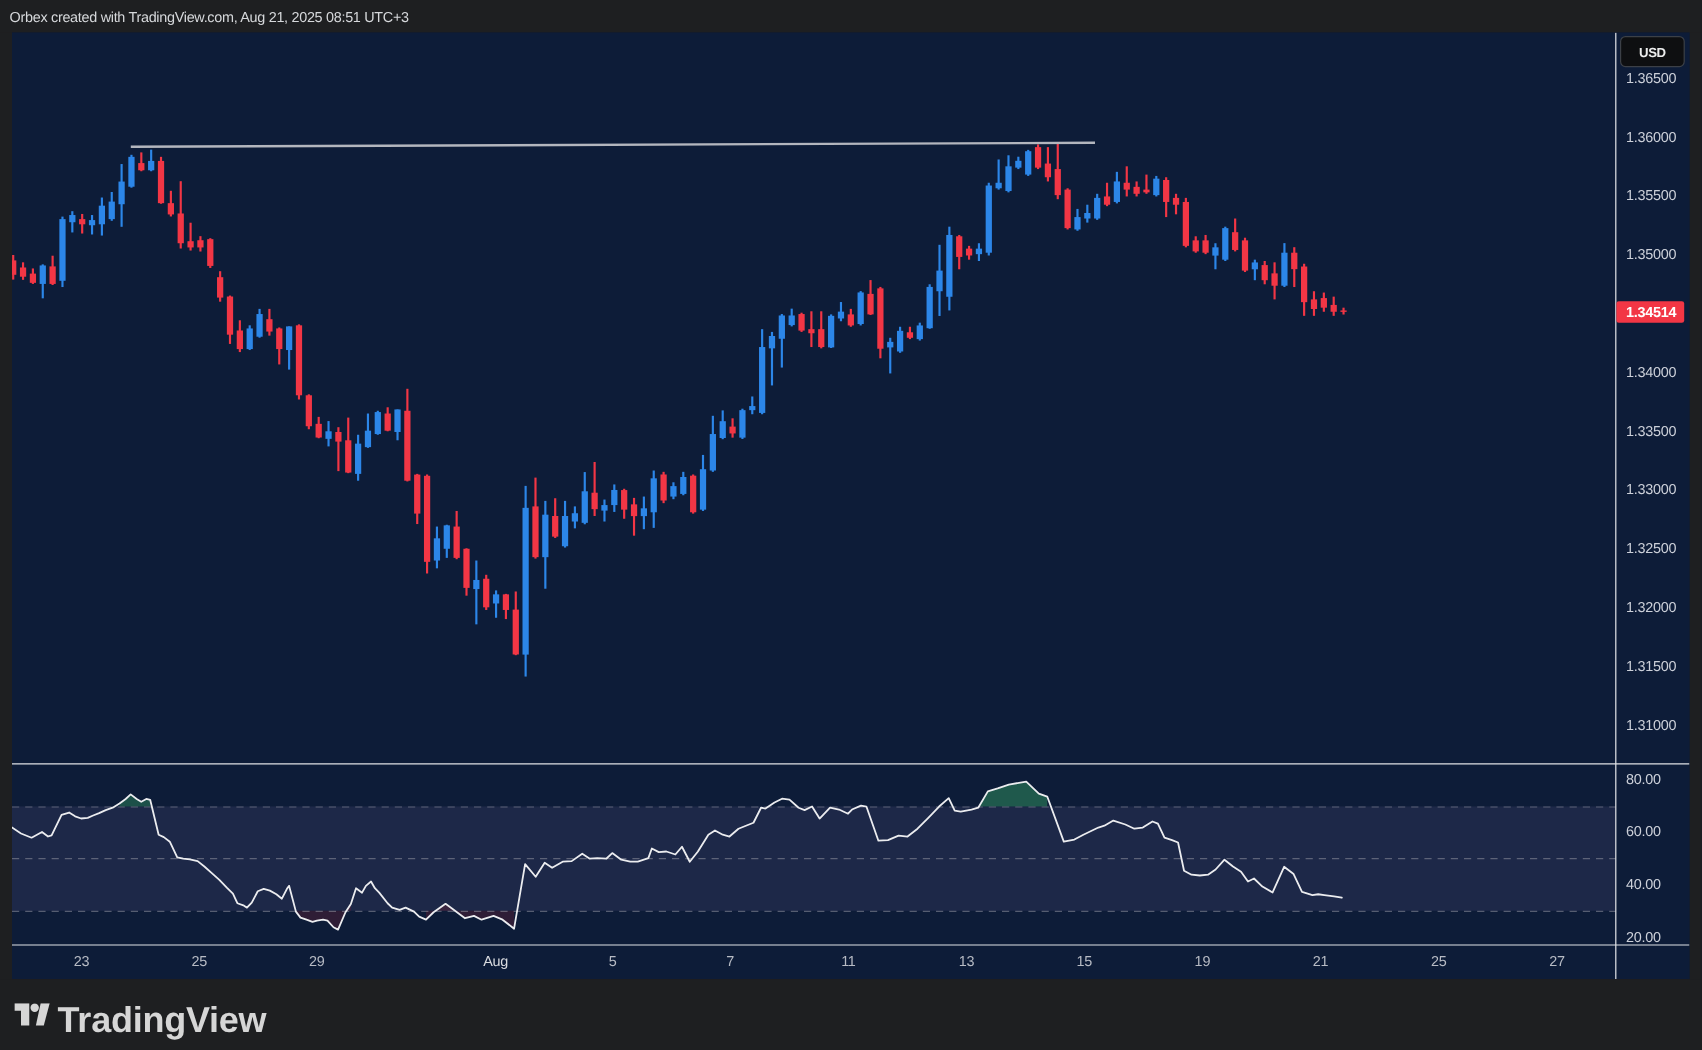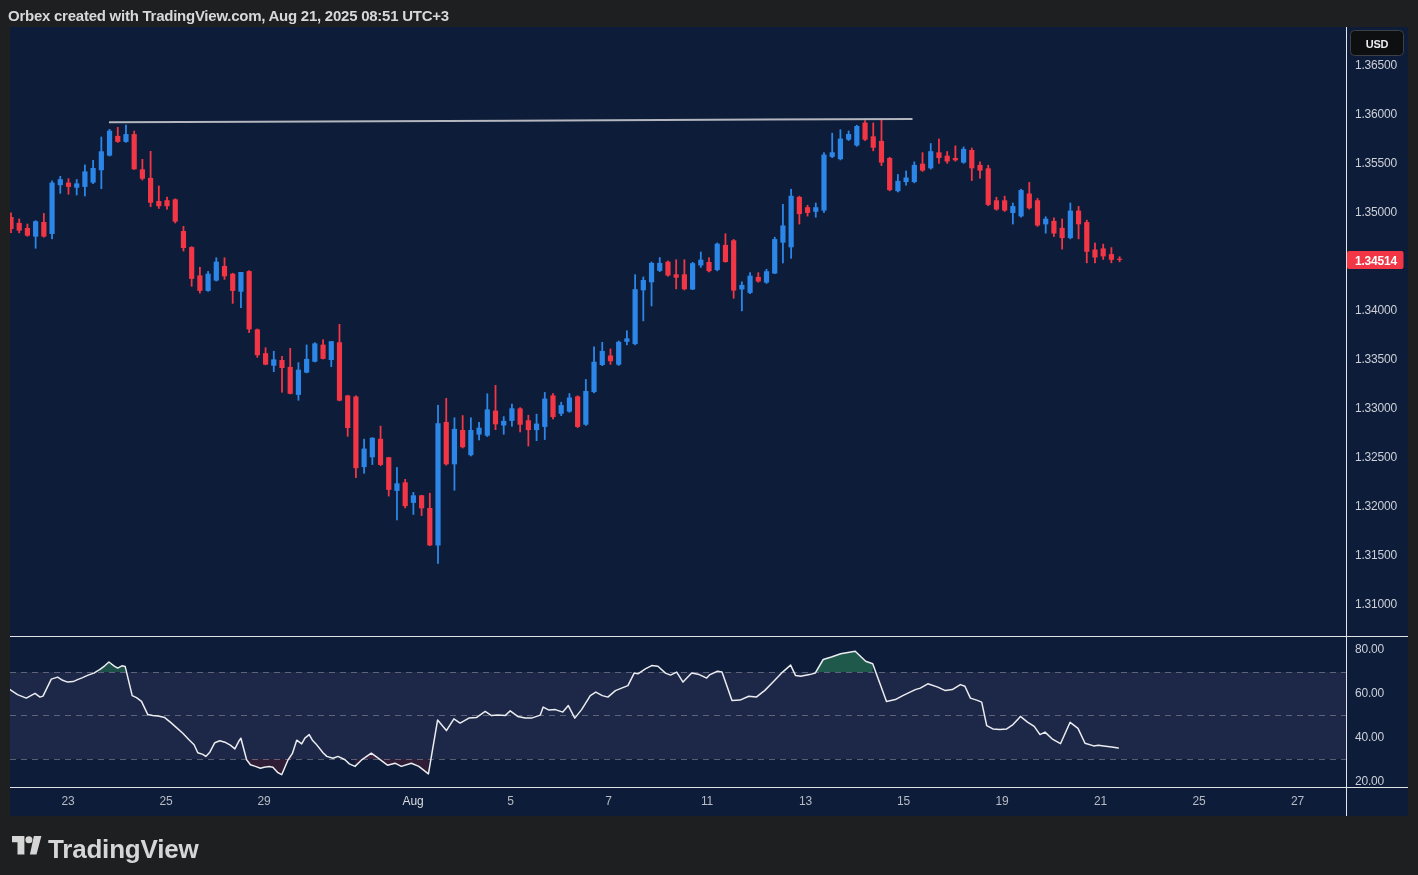--- a/index.html
+++ b/index.html
@@ -1,19 +1,19 @@
 <!DOCTYPE html>
 <html><head><meta charset="utf-8"><style>
 html,body{margin:0;padding:0;background:#1e1f21;width:1418px;height:875px;overflow:hidden}
 #topbar{position:absolute;left:0;top:0;width:1418px;height:27px;background:#1e1f21}
-#topbar span{position:absolute;left:8px;top:7px;font-family:"Liberation Sans",sans-serif;font-size:15px;font-weight:bold;color:#d6d8db;letter-spacing:-0.25px}
+#topbar span{position:absolute;left:8px;top:7px;font-family:"Liberation Sans",sans-serif;font-size:12px;font-weight:normal;color:#d6d8db;letter-spacing:-0.25px}
 #canvas{position:absolute;left:10px;top:27px;width:1398px;height:789px;background:#0d1c38;overflow:hidden}
 #footer{position:absolute;left:0;top:816px;width:1418px;height:59px;background:#1e1f21}
 #tvlogo{position:absolute;left:12px;top:836px}
-#tvtext{position:absolute;left:48px;top:834px;font-family:"Liberation Sans",sans-serif;font-size:26px;font-weight:bold;color:#d6d6d6;letter-spacing:-0.2px}
+#tvtext{position:absolute;left:48px;top:834px;font-family:"Liberation Sans",sans-serif;font-size:30px;font-weight:bold;color:#d6d6d6;letter-spacing:-0.2px}
 </style></head>
 <body>
 <div id="topbar">
     <span>Orbex created with TradingView.com, Aug 21, 2025 08:51 UTC+3</span>
   </div>
 <div id="canvas">
 <svg width="1398" height="789" viewBox="0 0 1398 789" xmlns="http://www.w3.org/2000/svg" style="position:absolute;left:0;top:0;display:block">
 <rect x="0" y="645.0" width="1336.5" height="87.0" fill="#1d2848"></rect>
 <path d="M805.2,645.0 L805.2,646.1 L813.2,632.5 L821.4,630.0 L830.7,626.8 L845.2,624.3 L855.7,634.3 L862.7,636.8 L862.7,645.0 Z" fill="rgba(33,94,78,0.92)"></path>
 <path d="M89.6,645.0 L89.6,642.6 L94.7,638.8 L98.9,635.0 L103.9,638.8 L107.7,641.1 L111.9,638.8 L115.2,639.6 L115.2,645.0 Z" fill="rgba(33,94,78,0.8)"></path>

